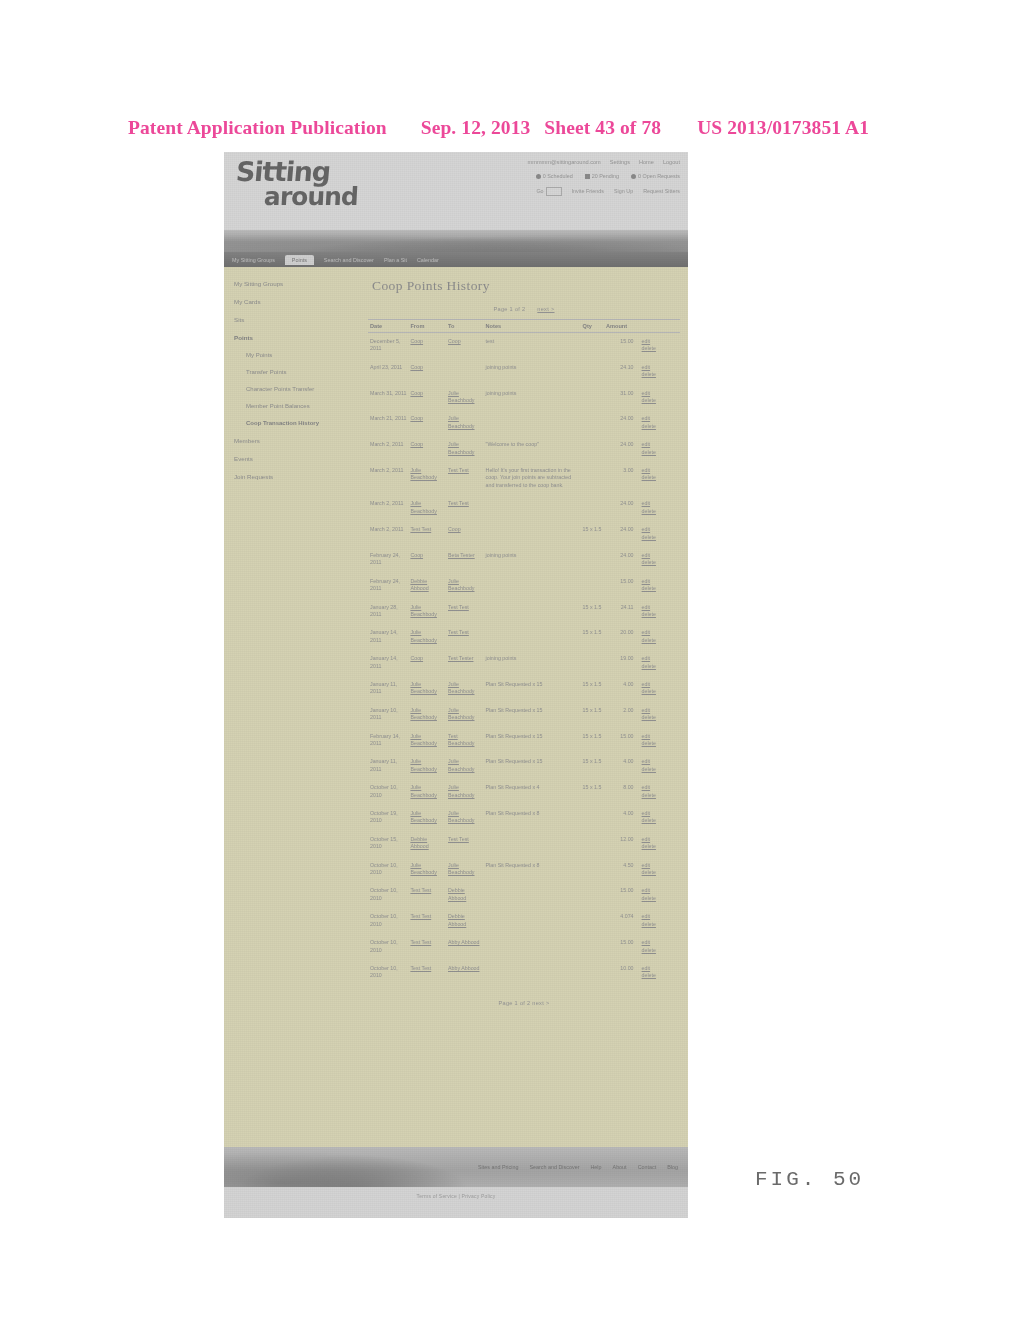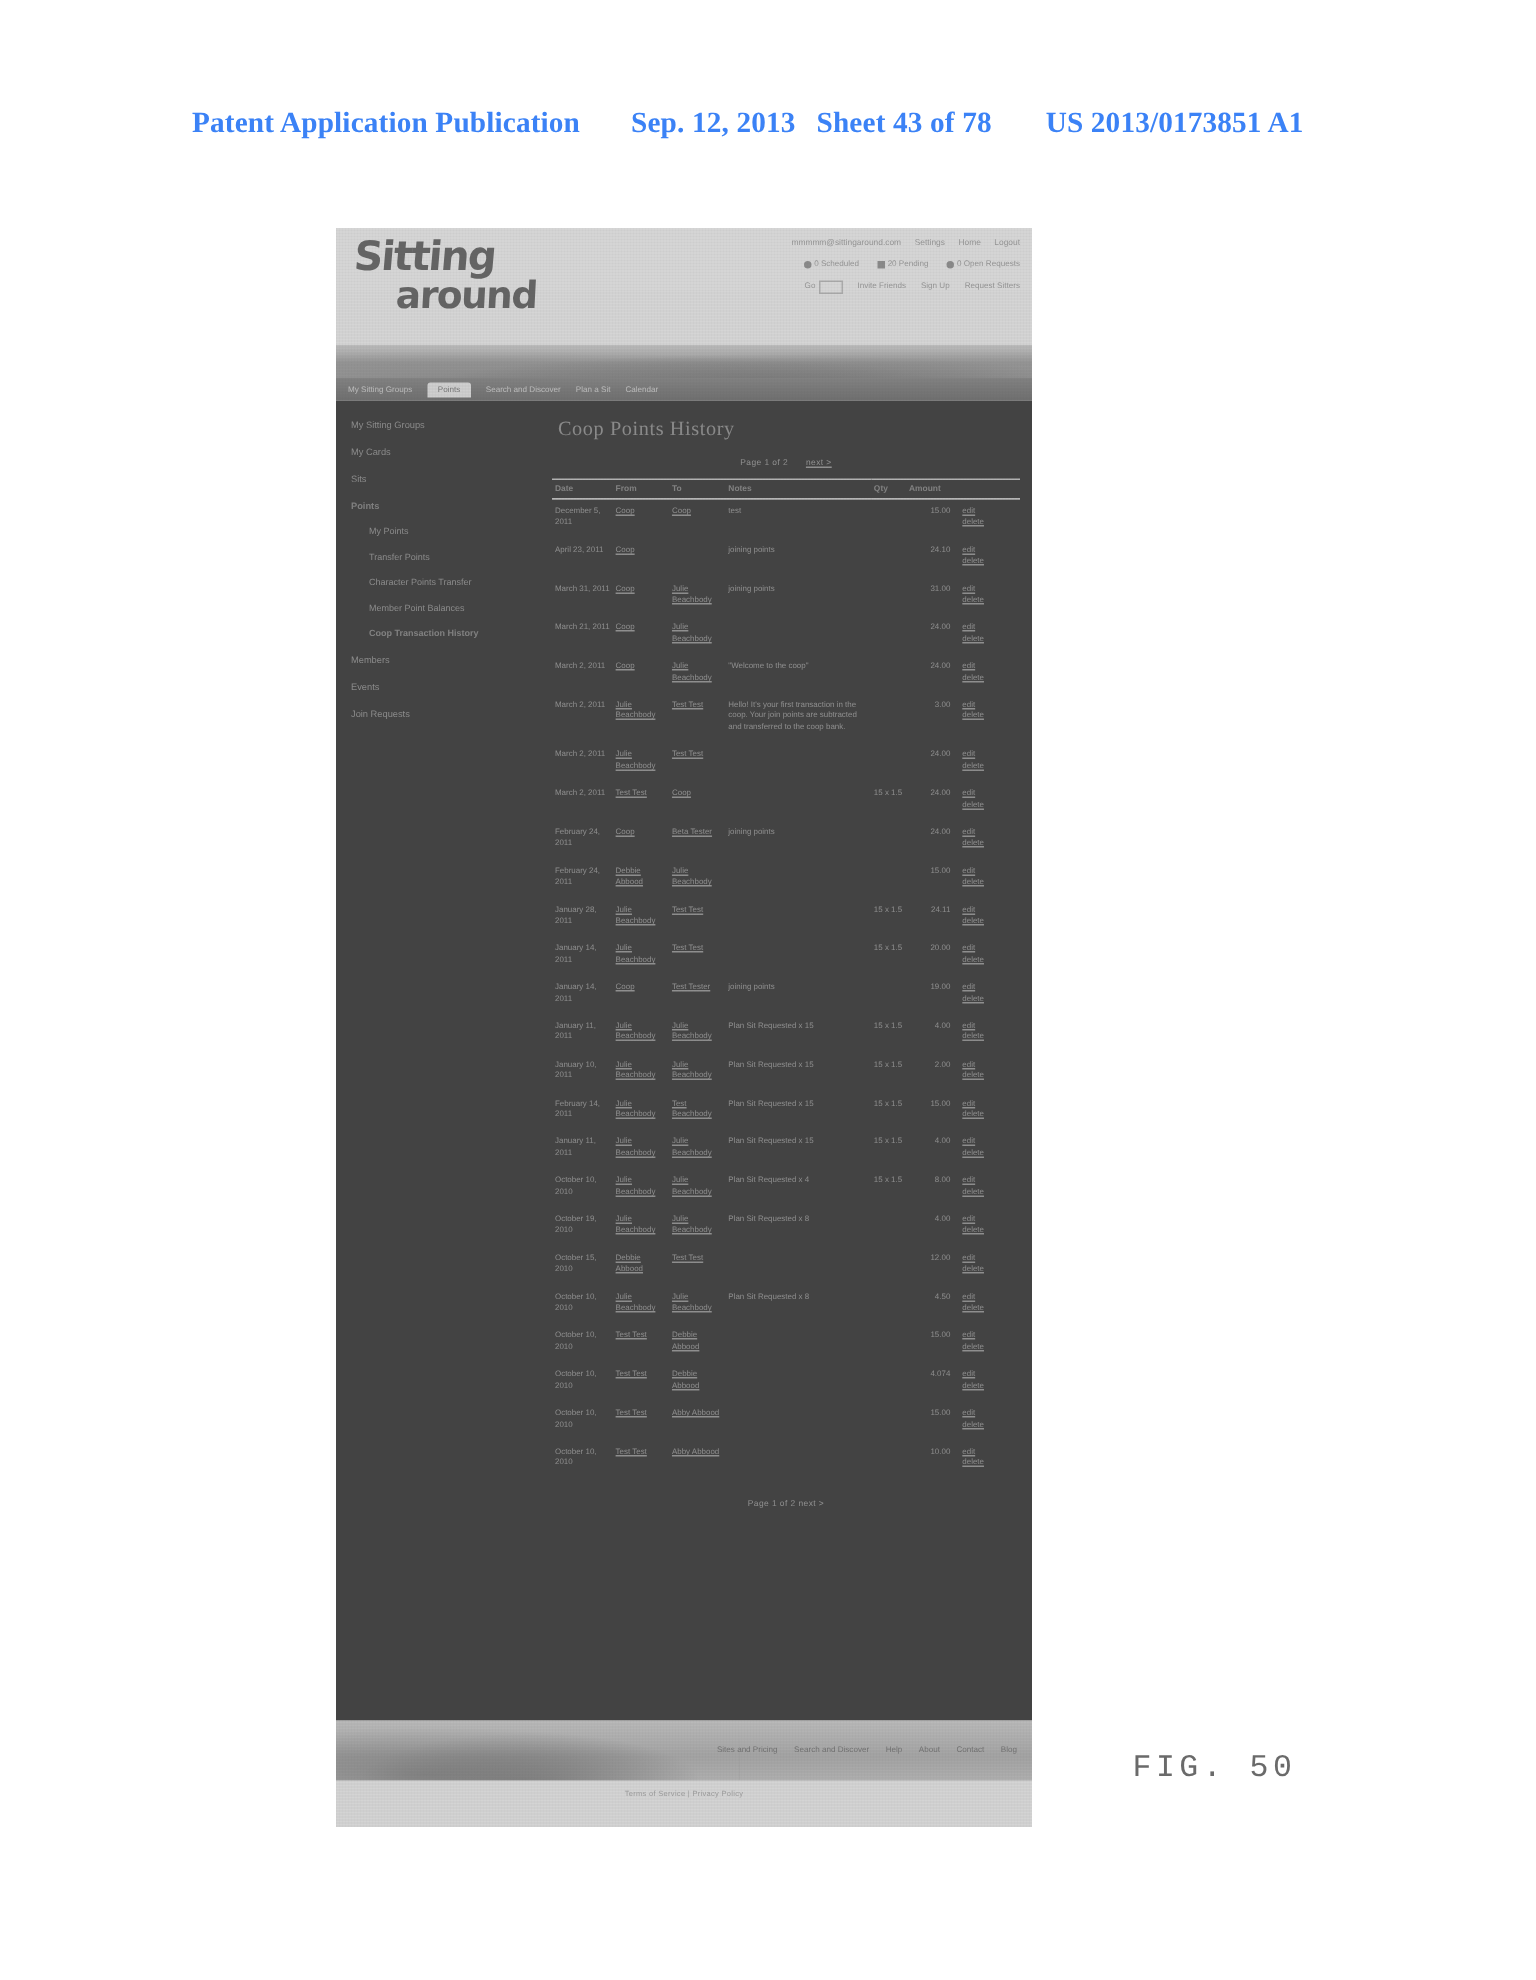--- a/index.html
+++ b/index.html
@@ -12,33 +12,33 @@
     height: 1320px;
     position: relative;
     font-family: "Liberation Serif", serif;
     overflow: hidden;
   }
 
   
   .patent-header {
     position: absolute;
     left: 128px;
-    top: 72px;
+    top: 84px;
     width: 768px;
     display: flex;
     align-items: baseline;
     font-family: "Liberation Serif", serif;
     font-weight: bold;
     font-size: 19.5px;
-    color: #3b82f6;
+    color: #ec4899;
     letter-spacing: 0.1px;
   }
   .patent-header .ph-pub { white-space: nowrap; }
   .patent-header .ph-date { margin-left: 34px; white-space: nowrap; }
-  .patent-header .ph-sheet { margin-left: 14px; white-space: nowrap; }
+  .patent-header .ph-sheet { margin-left: 14px; white-space: nowrap; margin-top: 33px; }
   .patent-header .ph-num { margin-left: 36px; white-space: nowrap; }
 
   
   .fig-label {
     position: absolute;
     left: 755px;
     top: 1168px;
     font-family: "Liberation Mono", monospace;
     font-size: 21px;
     letter-spacing: 3px;
@@ -176,21 +176,21 @@
     background: #f4f4f4;
     color: #555;
     padding: 2px 7px;
     border-radius: 2px 2px 0 0;
     opacity: 1;
   }
 
   
   .body-wrap {
     display: flex;
-    background: #000000;
+    background: #fef9c3;
     min-height: 880px;
   }
   .sidebar {
     width: 124px;
     padding: 12px 6px 0 10px;
     flex: 0 0 124px;
   }
   .sb-item {
     font-size: 6.2px;
     line-height: 9px;

